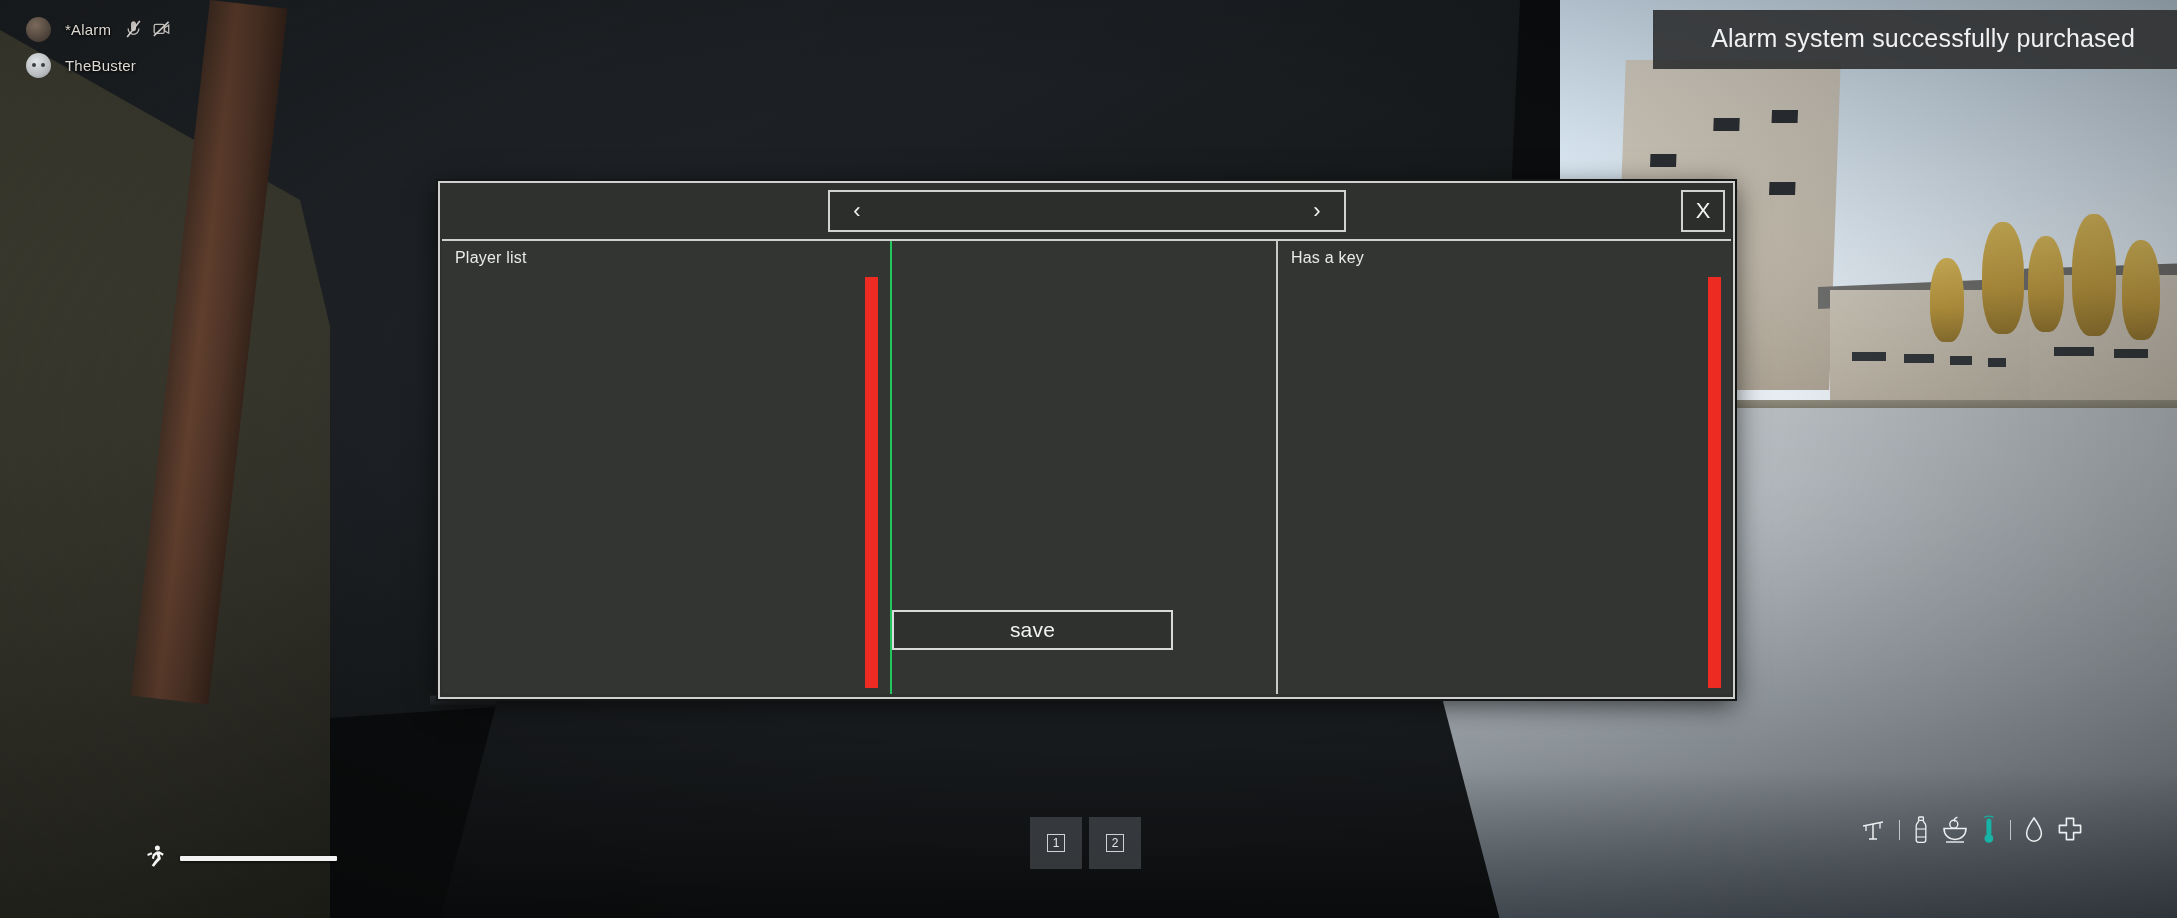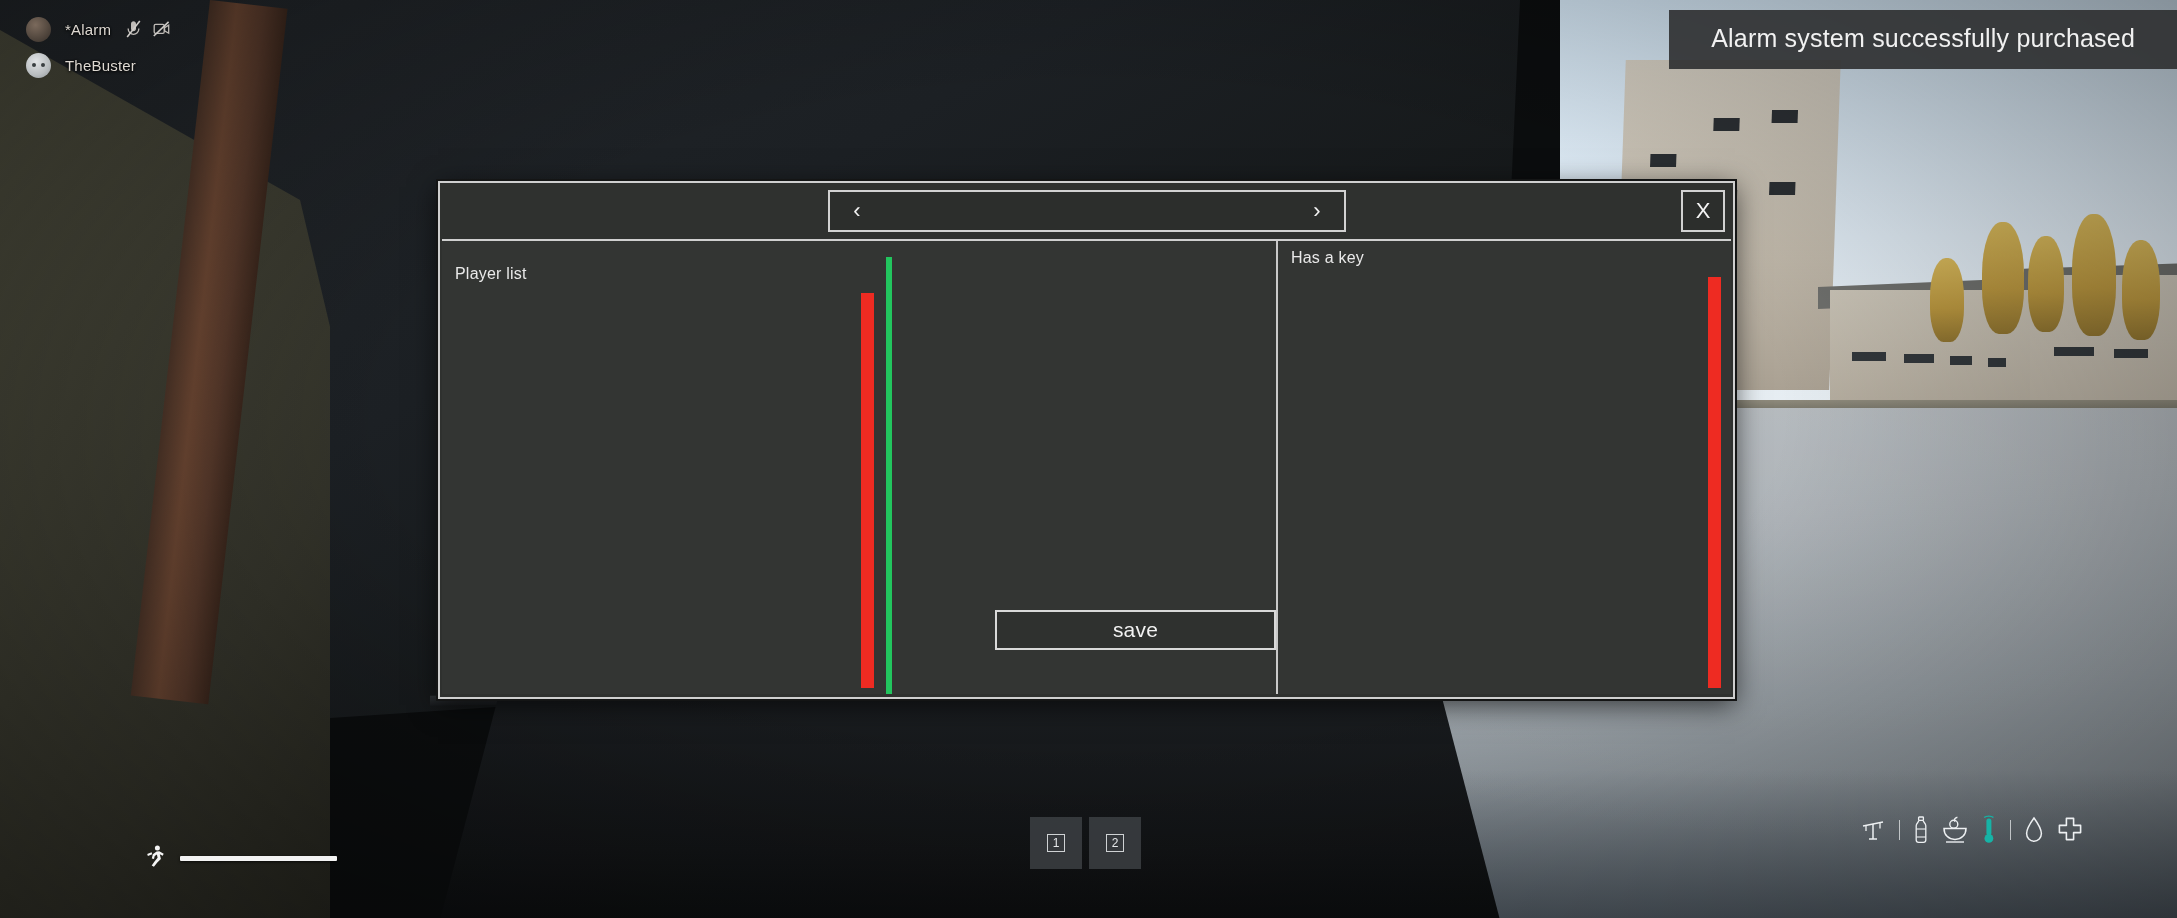--- a/index.html
+++ b/index.html
@@ -118,21 +118,21 @@
     text-shadow:0 1px 3px rgba(0,0,0,0.95), 0 0 2px rgba(0,0,0,0.8);
     white-space:nowrap;
   }
   .p-icons { display:flex; align-items:center; margin-left:15px; gap:12px; }
   .p-icons svg { display:block; opacity:.85; }
 
   
   #notification {
     position:absolute; right:0; top:10px; z-index:60;
     background:rgba(45,47,48,0.90);
-    padding:14px 42px 16px 42px;
+    padding:14px 42px 16px 58px;
     min-width:470px; text-align:left;
   }
   #notification .ntext {
     color:#f1f1f1; font-size:25px; letter-spacing:0.2px; white-space:nowrap;
   }
 
   
   #key-menu {
     position:absolute; left:438px; top:181px; width:1297px; height:518px;
     z-index:50;
@@ -164,23 +164,23 @@
     border:2px solid #d2d2d2; background:#2c2e2c;
     display:flex; align-items:center; justify-content:center;
     color:#f4f4f4; font-size:22px; cursor:pointer; user-select:none;
   }
   .panels {
     flex:1; display:flex; margin:0 2px 3px 2px;
     border-top:2px solid #cfcfcf;
     background:#333533;
   }
   .panel { position:relative; background:#333533; overflow:hidden; }
-  .panel.left   { width:450px; border-right:6px solid #22c55e;margin-top:16px; }
+  .panel.left   { width:450px; border-right:2px solid #22c55e; }
   .panel.center { width:386px; border-right:2px solid #c9c9c9; display:flex;
-                  align-items:flex-end; justify-content:flex-end; padding-bottom:44px; }
+                  align-items:flex-end; justify-content:flex-start; padding-bottom:44px; }
   .panel.right  { flex:1; }
   .panel-title {
     position:absolute; left:13px; top:8px;
     color:#e9e9e9; font-size:16px; letter-spacing:.2px;
   }
   .panel-list { position:absolute; left:0; right:0; top:36px; bottom:0; }
   .scroll-track {
     position:absolute; top:0; bottom:0; width:13px;
     background:transparent;
   }

